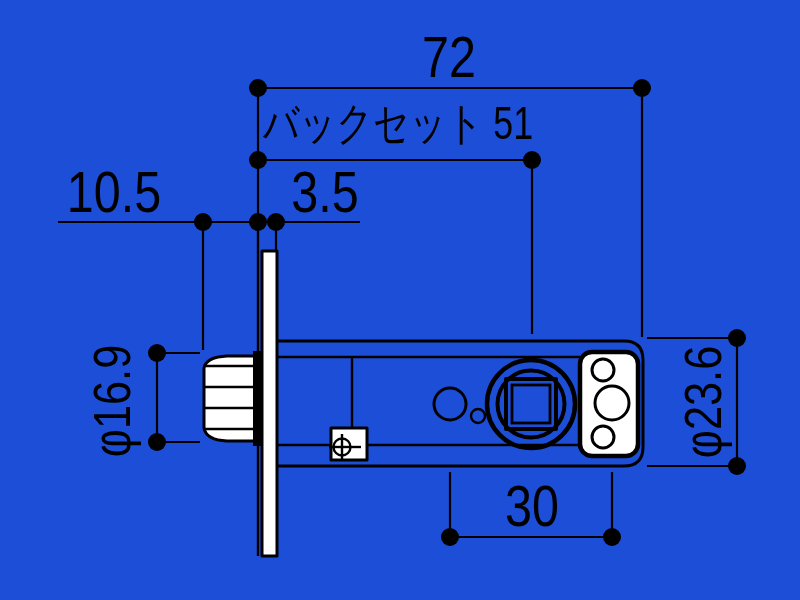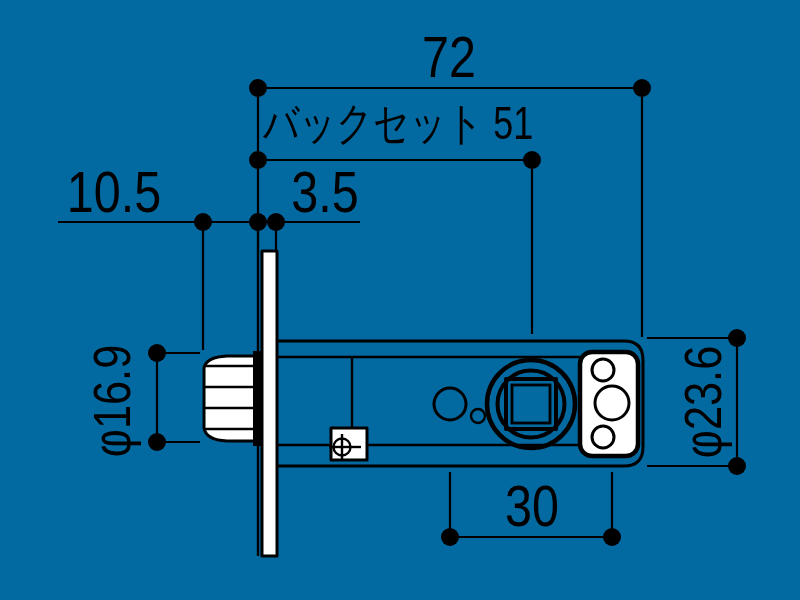--- a/index.html
+++ b/index.html
@@ -1,16 +1,16 @@
 <!DOCTYPE html>
 <html><head>
 <meta charset="utf-8">
 <style>
   html,body{margin:0;padding:0;background:#fff;}
-  .canvas{position:relative;width:800px;height:600px;background:#0369a1;overflow:hidden;}
+  .canvas{position:relative;width:800px;height:600px;background:#1d4ed8;overflow:hidden;}
   svg{position:absolute;inset:0;}
   svg text{font-family:"Liberation Sans","DejaVu Sans",sans-serif;fill:#000;}
   .num{font-size:57px;}
   .kana{font-size:46px;}
   .phi{font-size:51px;}
   .dim{stroke:#000;stroke-width:2.2;fill:none;}
   .pt{fill:#000;stroke:none;}
   .p3{stroke:#000;stroke-width:3;fill:none;stroke-linejoin:round;}
   .p3w{stroke:#000;stroke-width:3;fill:#fff;stroke-linejoin:round;}
   .p24{stroke:#000;stroke-width:2.4;fill:none;}

